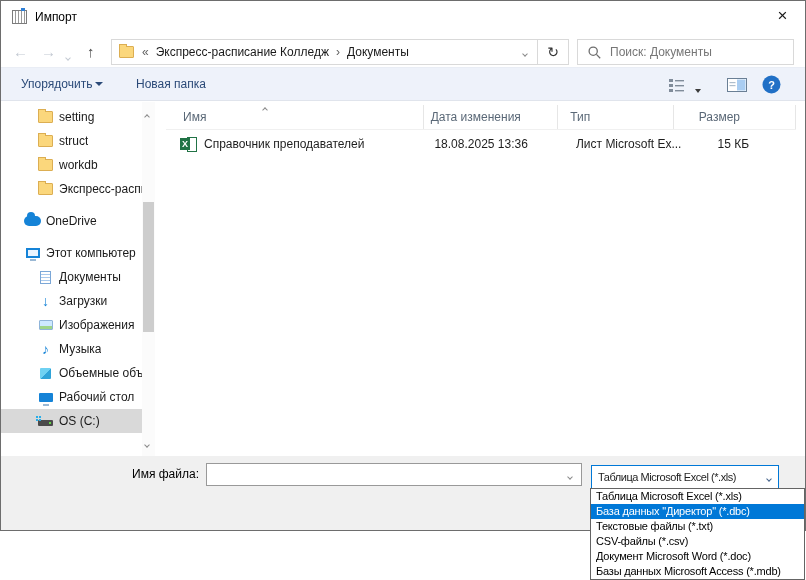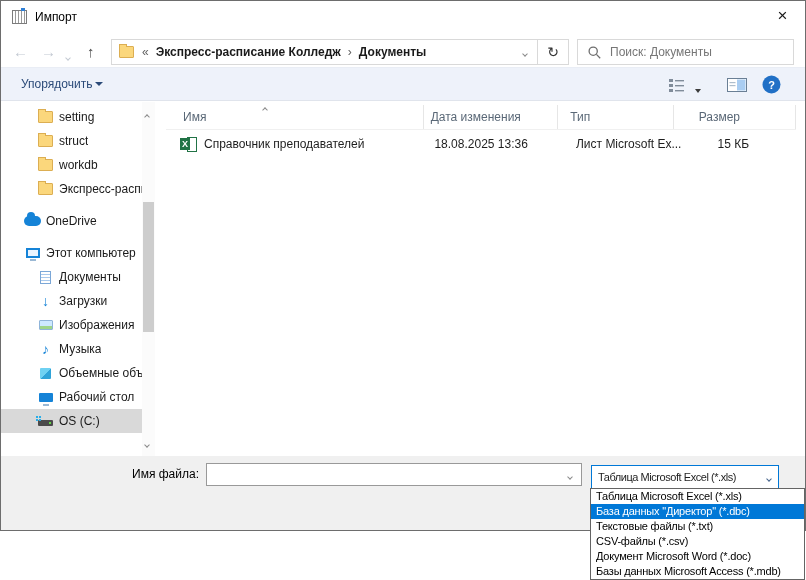--- a/index.html
+++ b/index.html
@@ -34,21 +34,21 @@
   .chev.gray{border-color:#8a8a8a;}
   .chev.blue{border-color:#46648c;}
 
   .addressbar{position:absolute;left:110px;top:38px;width:427px;height:26px;
               border:1px solid #d9d9d9;background:#fff;display:flex;align-items:center;}
   .folder-glyph{flex:none;width:15px;height:12px;background:#fbd77c;border:1px solid #dcae52;
                 border-radius:1px;position:relative;margin:0 8px 0 7px;}
   .folder-glyph::before{content:"";position:absolute;left:-1px;top:-3px;width:6px;height:2px;
                 background:#fbd77c;border:1px solid #dcae52;border-bottom:none;}
   .crumb-sep{color:#5f5f5f;margin:0 7px;}
-  .crumb{color:#1a1a1a;white-space:nowrap;font-weight:bold;}
+  .crumb{color:#1a1a1a;white-space:nowrap;}
   .addr-chev{margin-left:auto;margin-right:10px;}
 
   .refresh-btn{position:absolute;left:536px;top:38px;width:32px;height:26px;border:1px solid #d9d9d9;
                background:#fff;text-align:center;line-height:24px;font-size:14px;color:#333;}
   .searchbox{position:absolute;left:576px;top:38px;width:217px;height:26px;border:1px solid #d9d9d9;
              background:#fff;display:flex;align-items:center;}
   .searchbox svg{flex:none;margin:0 9px 0 10px;}
   .searchbox input{flex:1;border:none;outline:none;font-family:inherit;font-size:12px;
                    color:#1e1e1e;background:transparent;padding:0;min-width:0;}
   .searchbox input::placeholder{color:#767676;opacity:1;}
@@ -181,20 +181,23 @@
       <line x1="8.4" y1="8.4" x2="12.2" y2="12.2" stroke="#6e6e6e" stroke-width="1.3"></line>
     </svg>
     <input type="text" placeholder="Поиск: Документы" style="">
   </div>
 
   <div class="toolbar">
     <div class="tb-btn tb-organize">
       <span>Упорядочить</span>
       <span class="tri-down"></span>
     </div>
+    <div class="tb-btn tb-newfolder">
+      <span>Новая папка</span>
+    </div>
   </div>
   <svg class="view-icon" width="17" height="14" viewBox="0 0 17 14">
     <g fill="#808c9a">
       <rect x="1" y="1" width="4" height="3"></rect>
         <rect x="7" y="2" width="9" height="1.4"></rect>
       <rect x="1" y="6" width="4" height="3"></rect>
         <rect x="7" y="7" width="9" height="1.4"></rect>
       <rect x="1" y="11" width="4" height="3"></rect>
         <rect x="7" y="12" width="9" height="1.4"></rect>
     </g>

